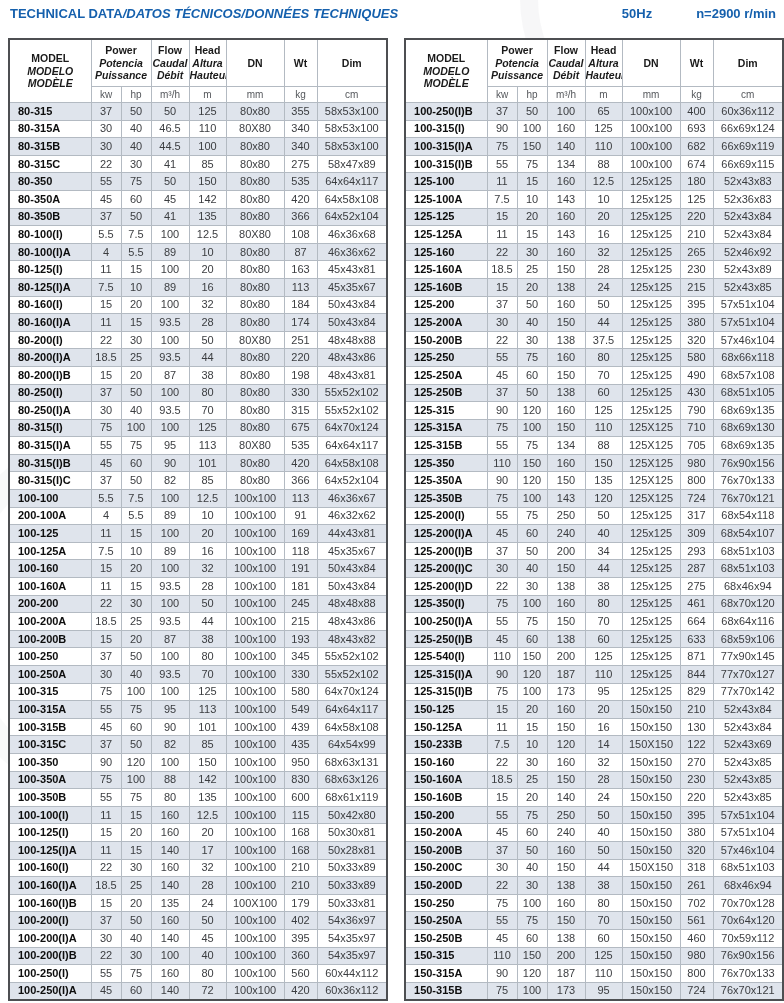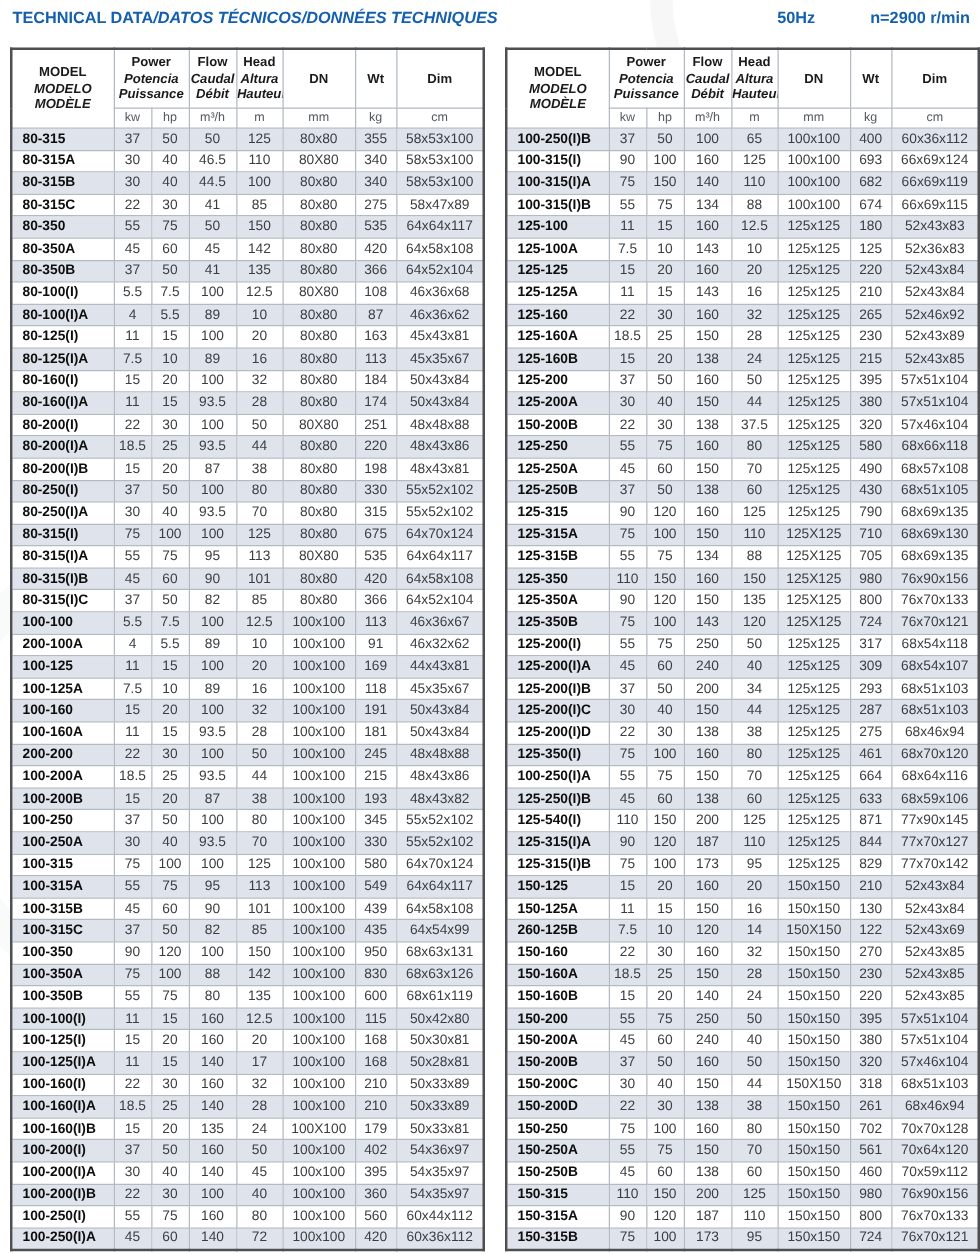--- a/index.html
+++ b/index.html
@@ -1030,21 +1030,21 @@
           <td class="model">150-125A</td>
           <td>11</td>
           <td>15</td>
           <td>150</td>
           <td>16</td>
           <td>150x150</td>
           <td>130</td>
           <td>52x43x84</td>
         </tr>
         <tr>
-          <td class="model">260-125B</td>
+          <td class="model">150-233B</td>
           <td>7.5</td>
           <td>10</td>
           <td>120</td>
           <td>14</td>
           <td>150X150</td>
           <td>122</td>
           <td>52x43x69</td>
         </tr>
         <tr>
           <td class="model">150-160</td>

